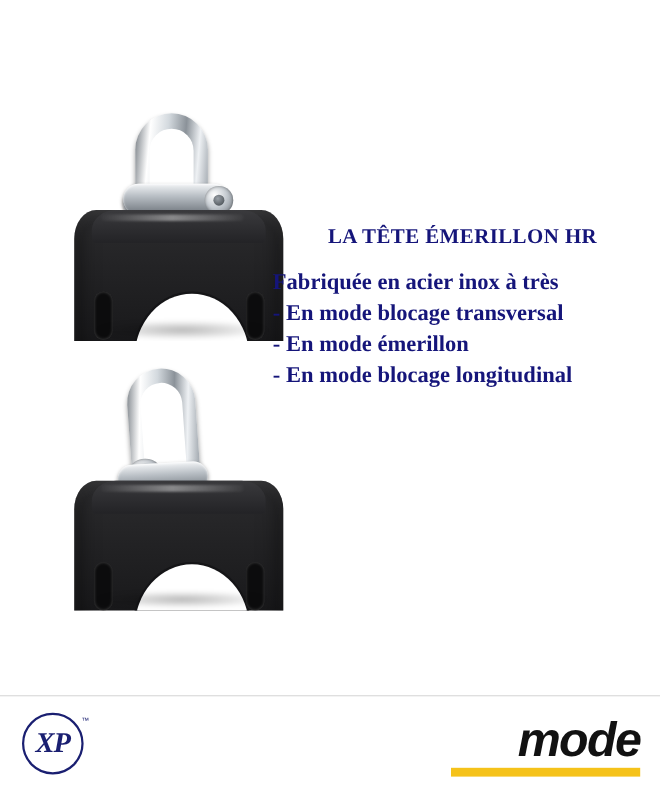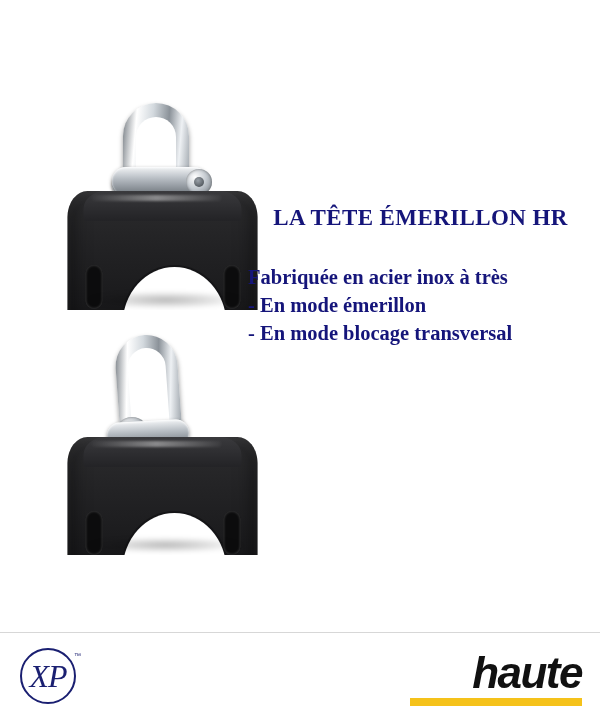--- a/index.html
+++ b/index.html
@@ -148,25 +148,25 @@
   .text-block {
     position: absolute;
     left: 248px;
     top: 205px;
     width: 345px;
     color: #15157a;
   }
   .headline {
     font-family: "Liberation Serif", serif;
     font-weight: bold;
-    font-size: 23px;
+    font-size: 19px;
     letter-spacing: 0.4px;
     text-align: center;
     color: #15157a;
-    margin: 0 0 32px 0;
+    margin: 0 0 16px 0;
     white-space: nowrap;
   }
   .body-copy {
     font-family: "Liberation Serif", serif;
     font-weight: bold;
     font-size: 20.5px;
     line-height: 28px;
     color: #15157a;
     margin: 0;
   }
@@ -197,22 +197,22 @@
     box-sizing: border-box;
   }
   .xp-text {
     position: absolute;
     left: 0; top: 0;
     width: 56px; height: 56px;
     line-height: 56px;
     text-align: center;
     font-family: "Liberation Serif", serif;
     font-style: italic;
-    font-weight: normal;
-    font-size: 32px;
+    font-weight: bold;
+    font-size: 26px;
     color: #1a1f71;
     letter-spacing: -1px;
   }
   .xp-tm {
     position: absolute;
     left: 54px;
     top: 4px;
     font-size: 7px;
     color: #1a1f71;
     font-family: "Liberation Sans", sans-serif;
@@ -290,31 +290,32 @@
       </div>
 
       <div class="shadow-soft" style="left:30px; top:212px; width:160px; height:16px;"></div>
     </div>
   </div>
 
   <div class="text-block">
     <h1 class="headline">LA TÊTE ÉMERILLON HR</h1>
     <div class="body-copy">
       <div>Fabriquée en acier inox à très</div>
+      <div>- En mode blocage transversal</div>
       <div>- En mode émerillon</div>
-      <div>- En mode blocage transversal</div>
+      <div>- En mode blocage longitudinal</div>
     </div>
   </div>
 
   <div class="footer-rule"></div>
 
   <div class="xp-logo">
     <div class="xp-circle"></div>
     <div class="xp-text">XP</div>
     <div class="xp-tm">™</div>
   </div>
 
   <div class="antal-logo">
-    <div class="antal-word">haute</div>
+    <div class="antal-word">mode</div>
     <div class="antal-bar"></div>
   </div>
 
 </div>
 
 </body></html>

